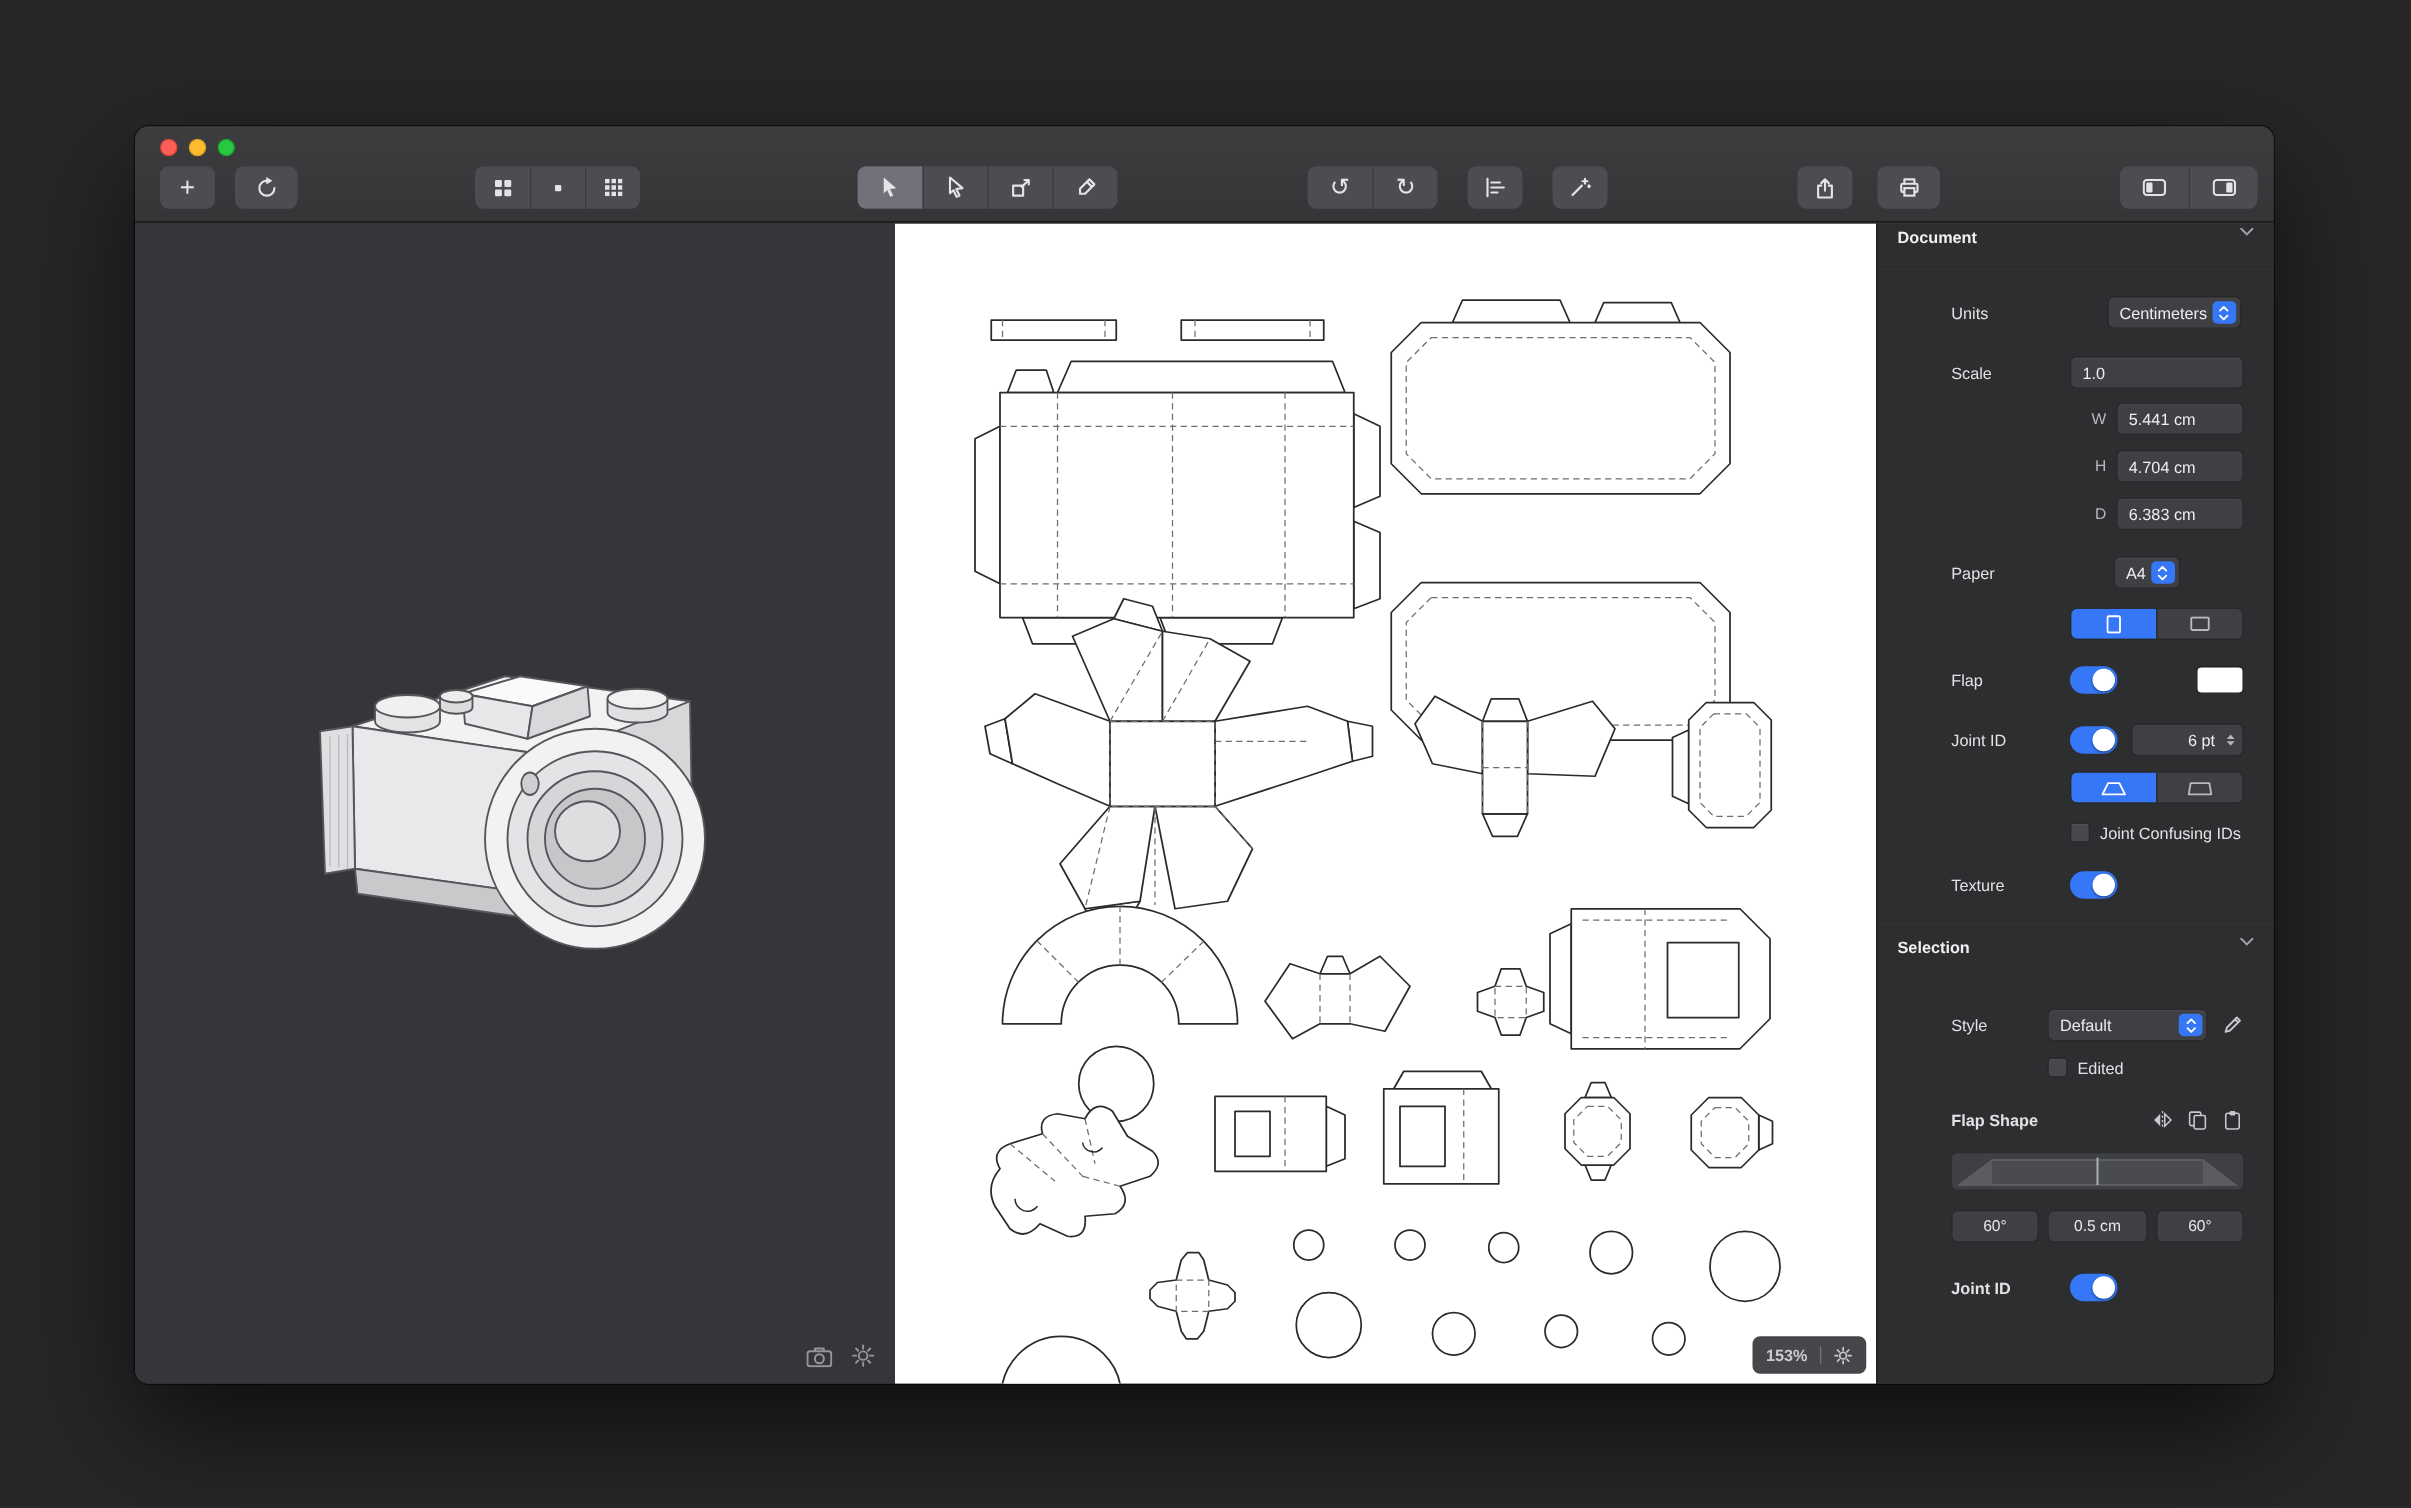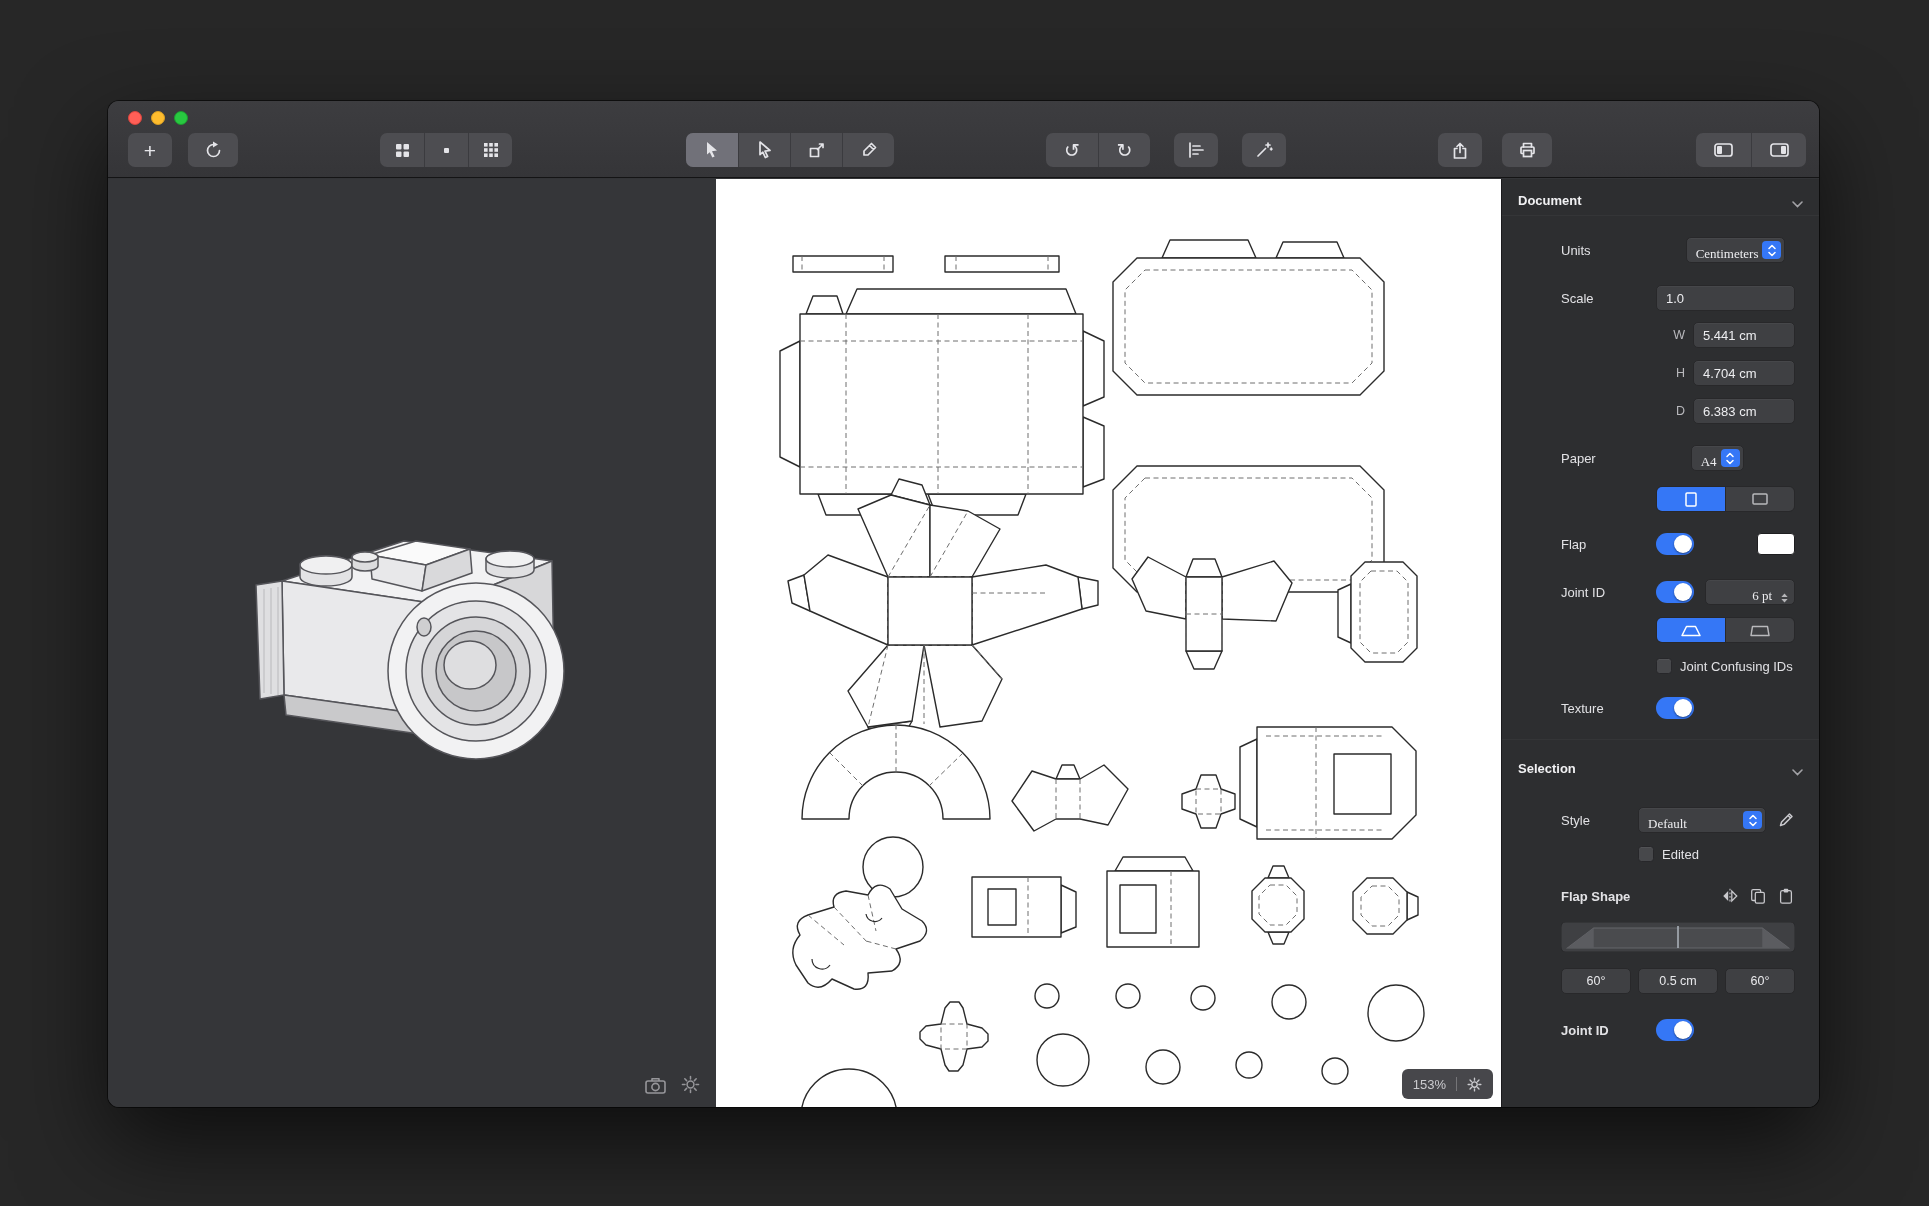--- a/index.html
+++ b/index.html
@@ -46,39 +46,39 @@
   .content { position:absolute; top:78px; left:0; right:0; bottom:0; display:flex; }
   .pane3d { width:608px; position:relative; background:#353639; }
   .canvas { width:785px; position:relative; background:#ffffff; overflow:hidden; }
   .sidebar { flex:1; position:relative; background:#2d2e30; border-left:1px solid #1b1b1d; overflow:hidden;
              color:#dcdcdf; font-size:13px; }
   .viewport-icons { position:absolute; right:16px; bottom:13px; display:flex; align-items:center; gap:15px; }
   .zoom-badge {
     position:absolute; right:8px; bottom:8px; height:30px;
     background:rgba(45,46,50,.88); border-radius:6px;
     display:flex; align-items:center; padding:0 11px; gap:10px;
-    color:#cbcbcf; font-size:13px;
+    color:#cbcbcf; font-size:13px;font-weight:bold;
   }
   .zoom-badge .sep { width:1px; height:14px; background:rgba(255,255,255,.25); }
   
   .cut  { fill:#ffffff; stroke:#2b2b2b; stroke-width:1.4; stroke-linejoin:round; }
   .fold { fill:none; stroke:#6e6e6e; stroke-width:1; stroke-dasharray:5 3.5; }
   
   .srow { position:absolute; left:16px; right:24px; height:26px; display:flex; align-items:center;margin-left:43px; }
-  .sheader { position:absolute; left:16px; right:16px; height:26px; display:flex; align-items:flex-end;
+  .sheader { position:absolute; left:16px; right:16px; height:26px; display:flex; align-items:flex-start;
              justify-content:space-between; font-weight:bold; font-size:13px; color:#f1f1f3; }
   .sdivider { position:absolute; left:0; right:0; height:1px; background:#3b3c3e; opacity:.55; }
   .slabel { color:#e2e2e5; }
   .mini-label { position:absolute; left:88px; width:36px; text-align:right; color:#b9b9bd; font-size:12.5px; }
   .ctl { position:absolute; left:95px; right:0; height:26px; }
   .field, .tinput {
     background:#3f4043; border:1px solid #28282a; border-radius:5px; height:26px;
     color:#ededf0; font-size:13px; box-shadow:inset 0 1px 0 rgba(255,255,255,.04);
   }
-  .field { position:relative; display:flex; align-items:flex-end; padding:0 26px 0 9px;font-family:Liberation Serif, serif; }
+  .field { position:relative; display:flex; align-items:center; padding:0 26px 0 9px; }
   .tinput { width:100%; padding:0 9px; outline:none; font-family:inherit; }
   .stepper-blue { position:absolute; right:3px; top:3px; bottom:3px; width:19px; background:#3577f6;
                   border-radius:4px; display:flex; align-items:center; justify-content:center; }
   .toggle { width:38px; height:22px; border-radius:11px; background:#3577f6; position:relative; flex:none; }
   .toggle .knob { position:absolute; right:2px; top:2px; width:18px; height:18px; border-radius:50%;
                   background:#fff; box-shadow:0 1px 2px rgba(0,0,0,.45); }
   .checkbox { width:16px; height:16px; border-radius:3.5px; background:#47484b; border:1px solid #27272a;
               box-shadow:inset 0 1px 0 rgba(255,255,255,.06); flex:none; }
   .swatch { position:absolute; right:0; top:2px; width:38px; height:22px; background:#ffffff;
             border-radius:4px; border:1px solid #1e1e20; }

